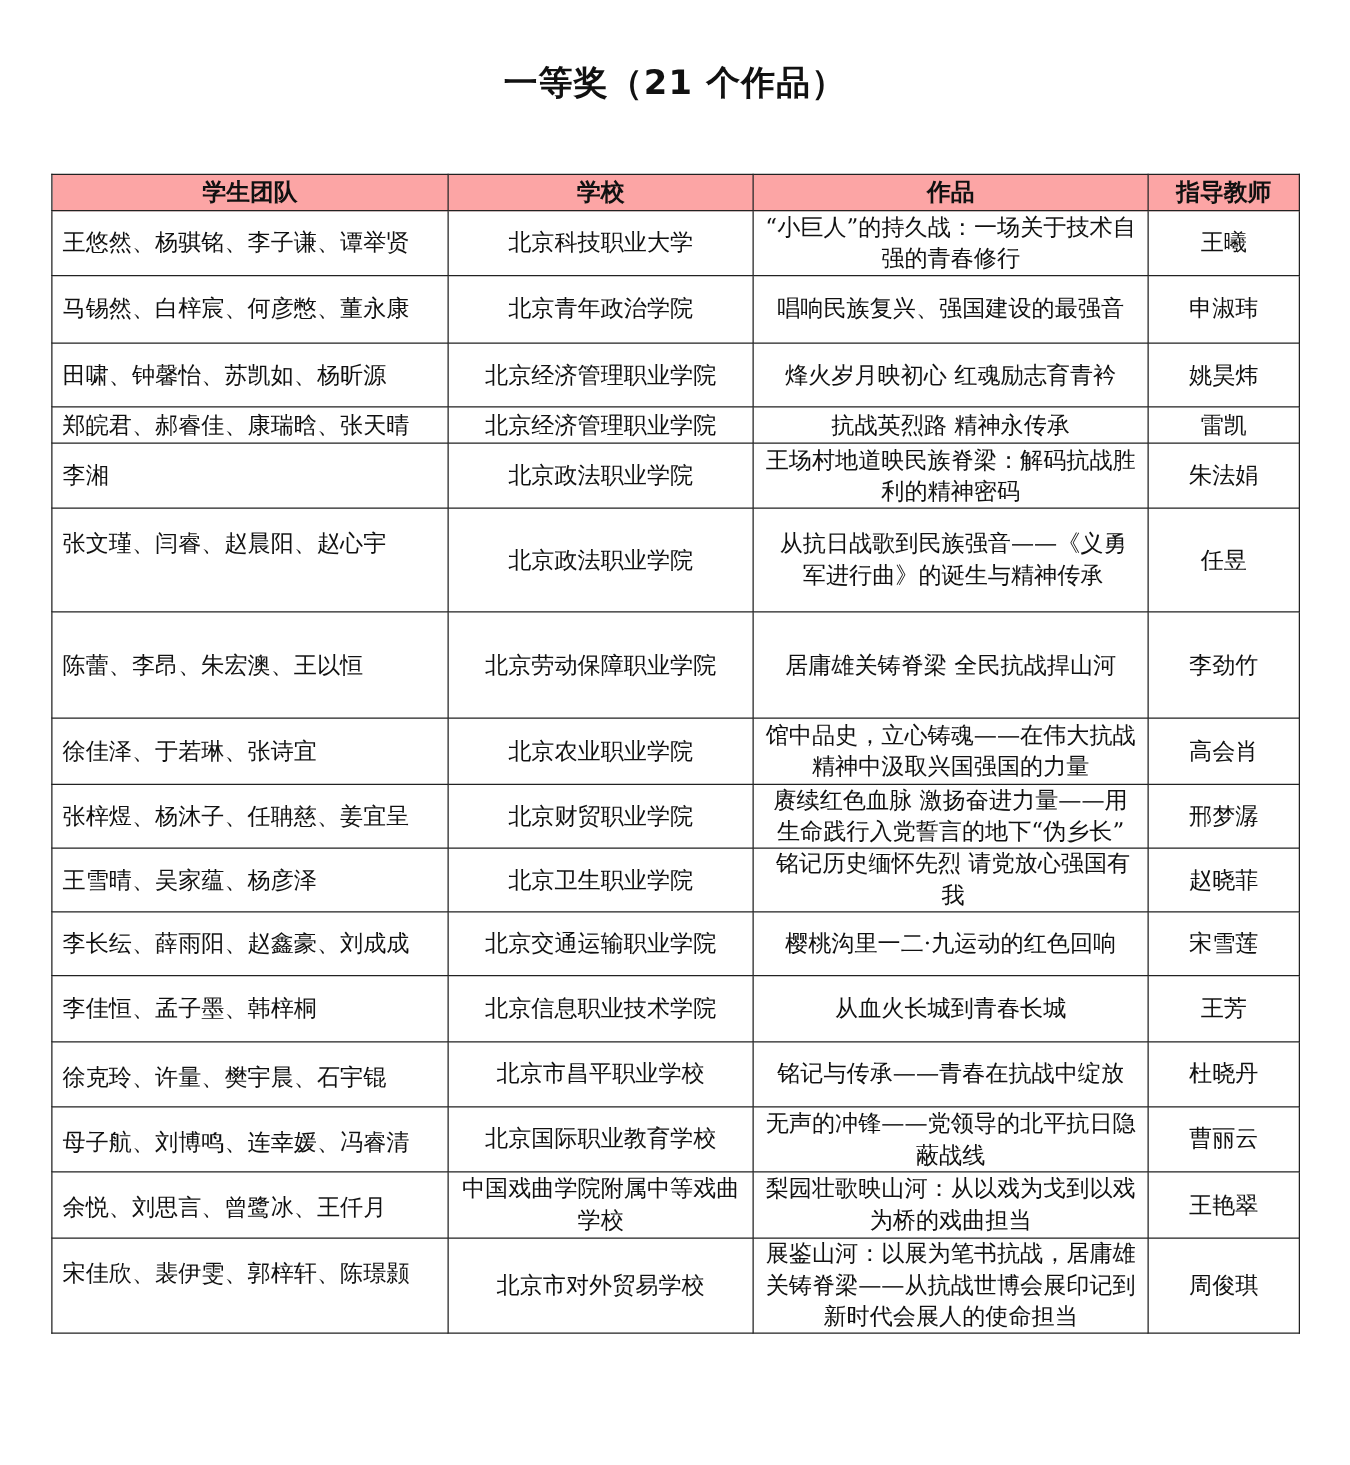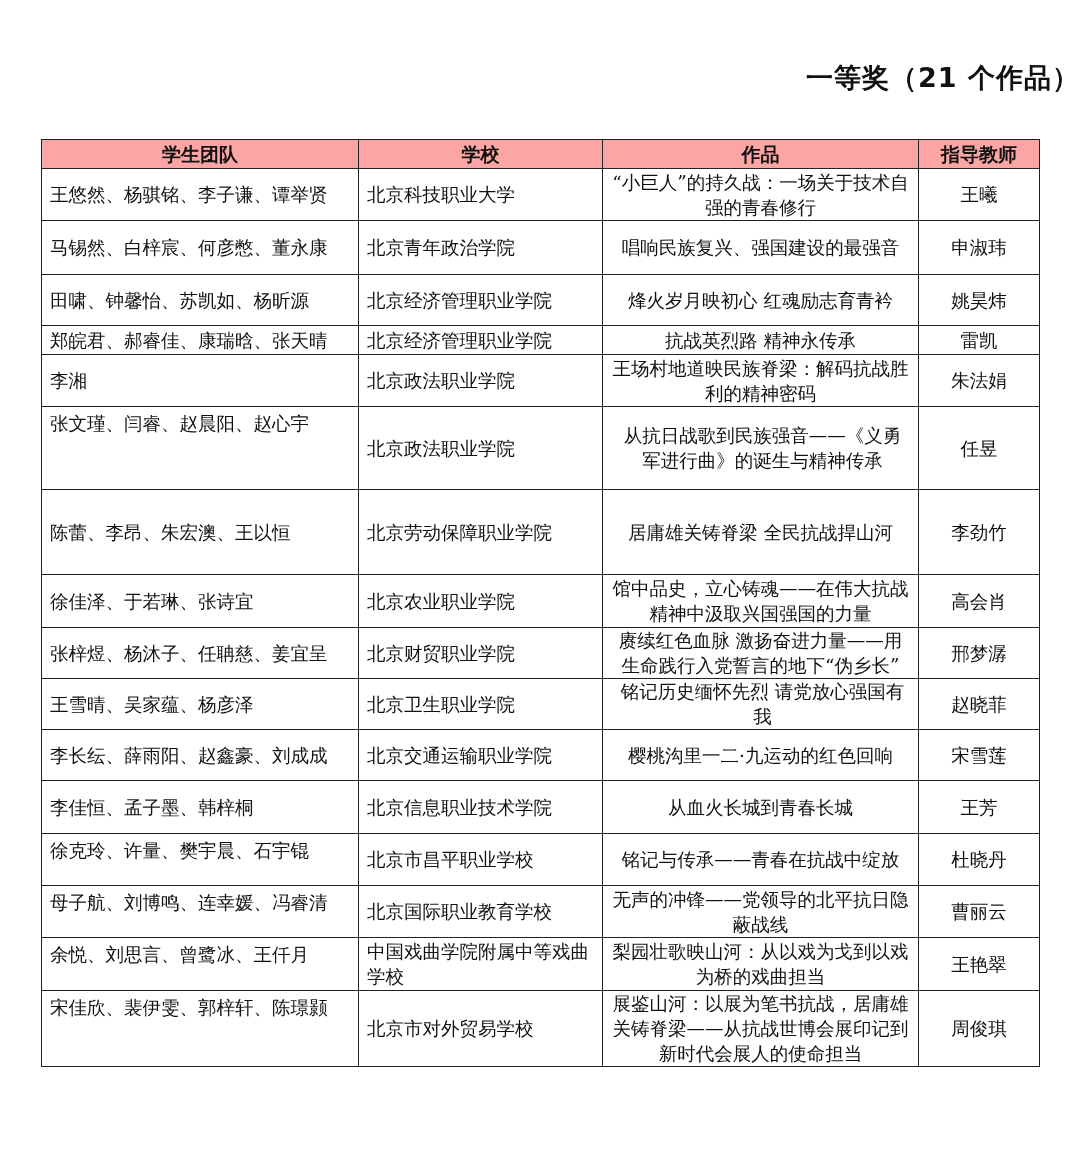--- a/index.html
+++ b/index.html
@@ -2,22 +2,22 @@
 <html><head>
 <meta charset="utf-8">
 <style>
   html, body { margin: 0; padding: 0; background: #ffffff; }
   body {
     width: 1080px; height: 1172px; position: relative; overflow: hidden;
     font-family: "DejaVu Serif", "Liberation Serif", serif;
     color: #111;
   }
   .title {
-    position: absolute; top: 60px; left: 0; width: 1080px;
-    text-align: right;
+    position: absolute; top: 48px; left: 0; width: 1080px;
+    text-align: center;
     font-family: "DejaVu Sans", "Liberation Sans", sans-serif;
     font-weight: bold; font-size: 27px; letter-spacing: 1px; color: #111;
   }
   table.awards {
     position: absolute; left: 41px; top: 139px;
     width: 998px;
     border-collapse: collapse;
     table-layout: fixed;
   }
   table.awards th, table.awards td {
@@ -28,22 +28,22 @@
     vertical-align: middle;
   }
   table.awards th {
     background: #fca5a5;
     font-family: "DejaVu Sans", "Liberation Sans", sans-serif;
     font-weight: bold; font-size: 19px;
     text-align: center;
     height: 28px;
   }
   td.team { text-align: left; padding-left: 10px; }
-  td.team.top { vertical-align: top; padding-top: 4px; }
-  td.school { text-align: left; padding-left: 10px; margin-left: 48px; }
+  td.team.top { vertical-align: top; padding-top: 16px; }
+  td.school { text-align: center; padding-left: 10px; margin-left: 48px; }
   td.work { text-align: center; padding-left: 10px; }
   td.work.center { text-align: center; padding-left: 12px; }
   td.teacher { text-align: center; margin-left: 40px; }
   col.c1 { width: 317px; }
   col.c2 { width: 244px; }
   col.c3 { width: 316px; }
   col.c4 { width: 121px; }
 </style>
 </head>
 <body>

